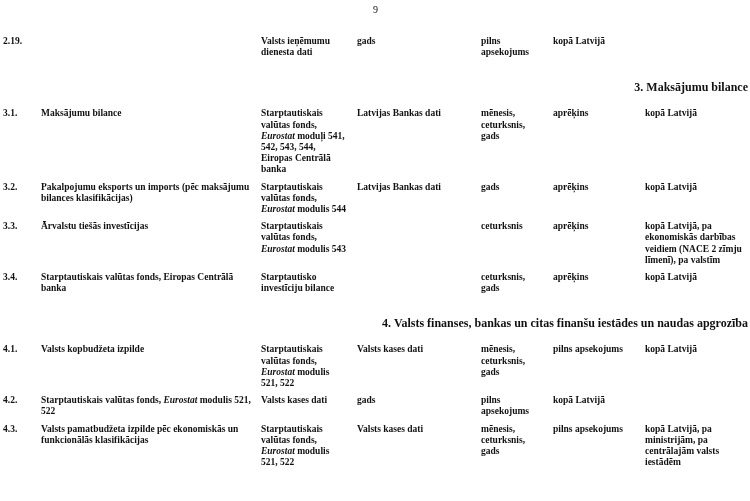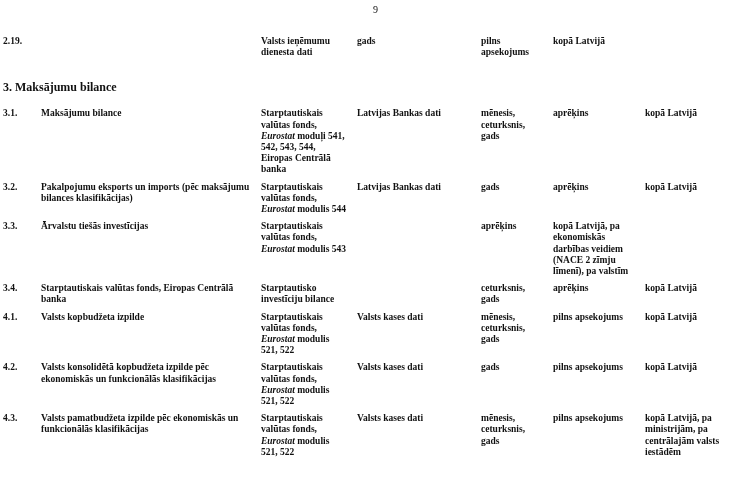--- a/index.html
+++ b/index.html
@@ -32,21 +32,21 @@
     grid-template-columns: 38px 220px 96px 124px 72px 92px 1fr;
     font-size: 9.5px;
     line-height: 11.2px;
     margin-bottom: 6px;
     font-weight: bold;
   }
   .cell { padding-right: 10px; }
   .c-coverage { padding-right: 2px; }
   .ital { font-style: italic; }
   .section-title {
-    text-align: left;
+    text-align: right;
     font-weight: bold;
     font-size: 12px;
     margin-top: 22px;
     margin-bottom: 13px;
   }
 </style>
 </head>
 <body>
 
 <div class="page">
@@ -77,44 +77,45 @@
         <div class="cell c-source">Latvijas Bankas dati</div>
         <div class="cell c-period">gads</div>
         <div class="cell c-method">aprēķins</div>
         <div class="cell c-coverage">kopā Latvijā</div>
       </div>
       <div class="grid-row">
         <div class="cell c-num">3.3.</div>
         <div class="cell c-name">Ārvalstu tiešās investīcijas</div>
         <div class="cell c-orgs"><span>Starptautiskais valūtas fonds, </span><span class="ital">Eurostat</span><span> modulis 543</span></div>
         <div class="cell c-source"></div>
+        <div class="cell c-period">ceturksnis</div>
         <div class="cell c-method">aprēķins</div>
         <div class="cell c-coverage">kopā Latvijā, pa ekonomiskās darbības veidiem (NACE 2 zīmju līmenī), pa valstīm</div>
       </div>
       <div class="grid-row">
         <div class="cell c-num">3.4.</div>
         <div class="cell c-orgs"><span>Starptautiskais valūtas fonds, Eiropas Centrālā banka</span></div>
         <div class="cell c-name">Starptautisko investīciju bilance</div>
         <div class="cell c-source"></div>
         <div class="cell c-period">ceturksnis, gads</div>
         <div class="cell c-method">aprēķins</div>
         <div class="cell c-coverage">kopā Latvijā</div>
       </div>
+      <div class="section-title">4. Valsts finanses, bankas un citas finanšu iestādes un naudas apgrozība</div>
       <div class="grid-row">
         <div class="cell c-num">4.1.</div>
         <div class="cell c-name">Valsts kopbudžeta izpilde</div>
         <div class="cell c-orgs"><span>Starptautiskais valūtas fonds, </span><span class="ital">Eurostat</span><span> modulis 521, 522</span></div>
         <div class="cell c-source">Valsts kases dati</div>
         <div class="cell c-period">mēnesis, ceturksnis, gads</div>
         <div class="cell c-method">pilns apsekojums</div>
         <div class="cell c-coverage">kopā Latvijā</div>
       </div>
       <div class="grid-row">
         <div class="cell c-num">4.2.</div>
-        <div class="cell c-name">Valsts konsolidētā kopbudžeta izpilde pēc ekonomiskās un funkcionālās klasifikācijas</div>
         <div class="cell c-orgs"><span>Starptautiskais valūtas fonds, </span><span class="ital">Eurostat</span><span> modulis 521, 522</span></div>
         <div class="cell c-source">Valsts kases dati</div>
         <div class="cell c-period">gads</div>
         <div class="cell c-method">pilns apsekojums</div>
         <div class="cell c-coverage">kopā Latvijā</div>
       </div>
       <div class="grid-row">
         <div class="cell c-num">4.3.</div>
         <div class="cell c-name">Valsts pamatbudžeta izpilde pēc ekonomiskās un funkcionālās klasifikācijas</div>
         <div class="cell c-orgs"><span>Starptautiskais valūtas fonds, </span><span class="ital">Eurostat</span><span> modulis 521, 522</span></div>

